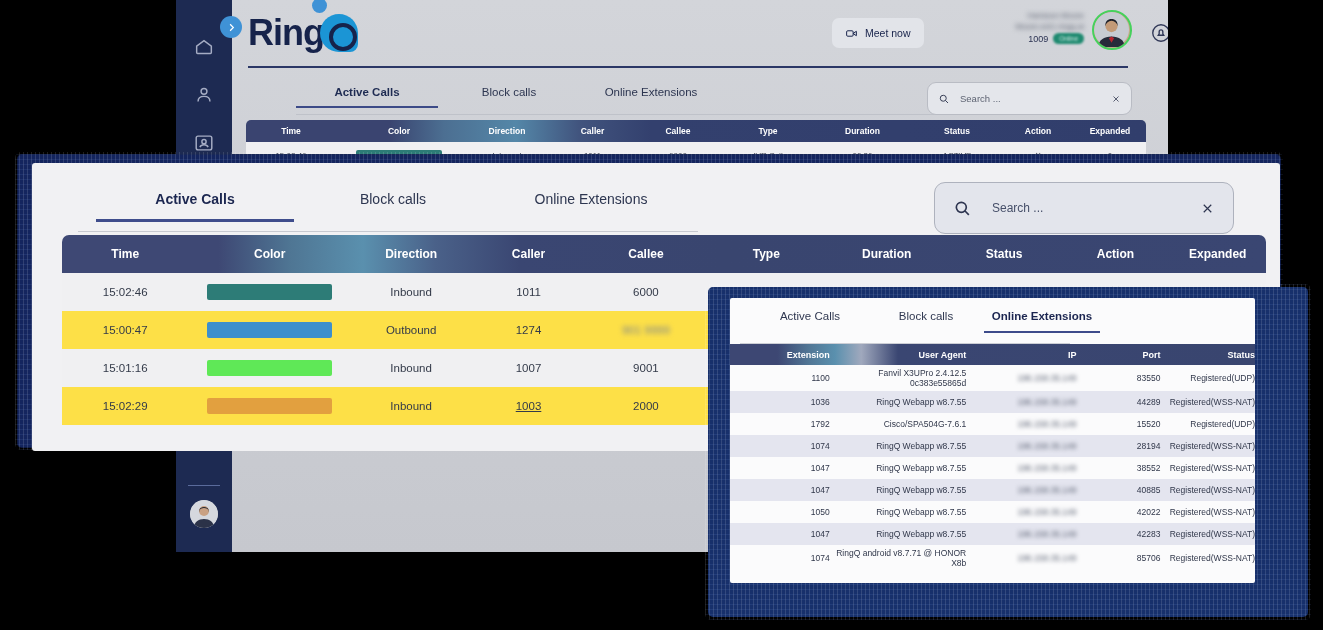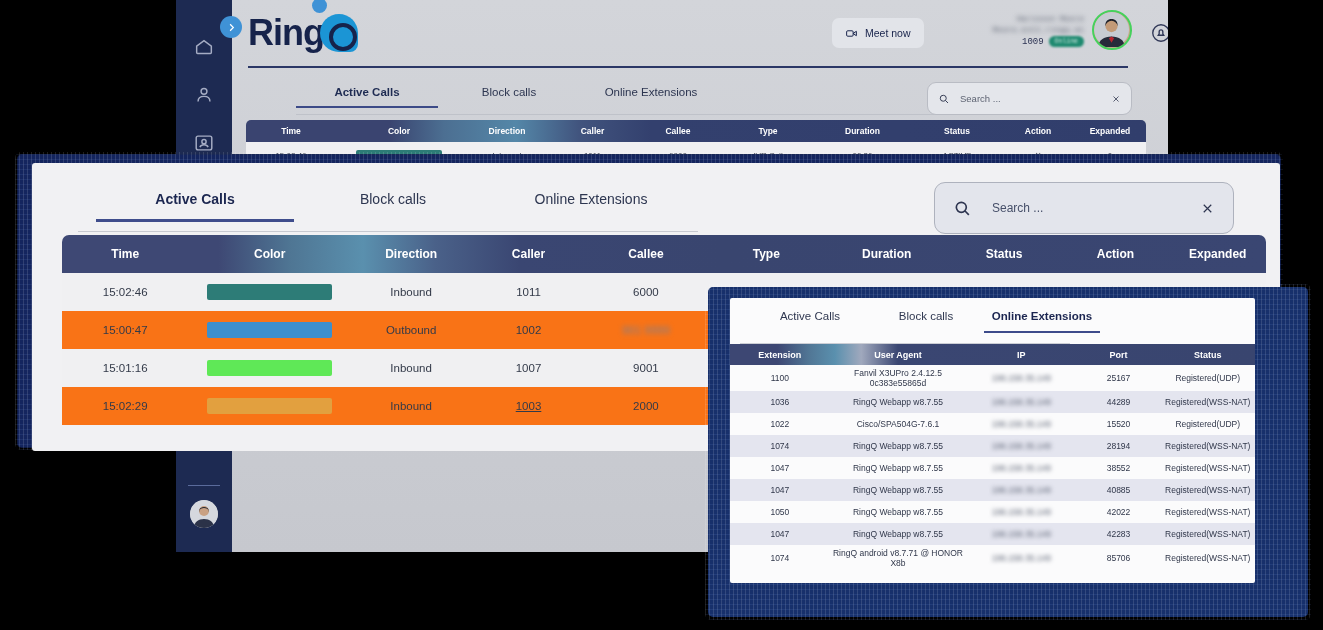--- a/index.html
+++ b/index.html
@@ -48,21 +48,21 @@
   .bg-q-dot{ position:absolute; left:-8px; top:-16px; width:15px;height:15px;border-radius:50%;background:#3f92d6;}
   .bg-topline { position: absolute; left: 16px; right: 40px; top: 66px; height: 2px; background: #2b3766; }
 
   .bg-btn {
     position: absolute; top: 18px; height: 30px; border-radius: 7px;
     display: flex; align-items: center; gap: 7px; padding: 0 13px;
     font-size: 10.5px; color: #17224a; background: #e2e4e9; white-space: nowrap;
   }
   .bg-btn.primary { background: #1d2a52; color: #fff; }
   .bg-ic { position: absolute; top: 22px; width: 22px; height: 22px; opacity: .9; }
-  .bg-user { position: absolute; top: 10px; right: 36px; display:flex; align-items:center; gap:8px;font-family:Liberation Mono, monospace;}
+  .bg-user { position: absolute; top: 10px; right: 36px; display:flex; gap:8px;}
   .bg-user-txt { text-align: right; }
   .blurred { filter: blur(2.6px); color: #6b7280; }
   .bg-user-line { font-size: 8px; color:#555c6b; line-height: 11px; }
   .bg-user-row { display:flex; align-items:center; justify-content:flex-end; gap:5px; margin-top:1px;}
   .bg-ext { font-size: 9px; color:#2b3252; }
   .bg-online-pill{ background:#1f8a70; color:#cfe9e2; font-size:6.5px; border-radius:7px; padding:2px 6px; filter: blur(1.2px);}
   .bg-avatar-ring { width: 40px; height: 40px; border-radius: 50%; border: 2.5px solid #46d15c;
     background: #caa98b; overflow: hidden; position: relative; }
 
   .bg-tabs { position: absolute; left: 64px; top: 86px; width: 760px; display: flex; }
@@ -117,21 +117,21 @@
   .fg-table { position: absolute; left: 30px; top: 72px; right: 14px; }
   .fg-thead {
     display: flex; height: 38px; align-items: center; border-radius: 7px 7px 0 0;
     color: #fff; font-size: 12px; font-weight: 600;
     background: linear-gradient(90deg, #3e4874 0%, #3e4874 13%, #4f7694 19%, #5a90ae 25%,
       #4a6189 31%, #3a4672 38%, #39456f 55%, #3a4672 100%);
   }
   .fg-thead div, .fg-trow div { text-align: center; }
   .fg-trow { display: flex; height: 38px; align-items: center; font-size: 11.5px; color: #333a49; }
   .fg-trow.odd { background: #f0f0f2; }
-  .fg-trow.even { background: #f97316; }
+  .fg-trow.even { background: #fde047; }
   .fg-bar { height: 16px; border-radius: 2px; width: 125px; margin: 0 auto; }
   .fg-x { font-size: 15px; font-weight: 700; color: #202735; }
 
   
   .pop-navy {
     position: absolute; left: 708px; top: 287px; width: 600px; height: 330px;
     background: #17306b; border-radius: 5px;
   }
   .pop-panel {
     position: absolute; left: 22px; top: 11px; width: 525px; height: 285px;
@@ -141,21 +141,21 @@
   .pop-tab { font-size: 11.5px; color: #2f3750; width: 116px; text-align: center; padding-bottom: 9px; }
   .pop-tab.active { color: #1b2550; font-weight: 600; border-bottom: 2.5px solid #3d4b8b; }
   .pop-tabline { position: absolute; left: 10px; top: 45px; width: 330px; height: 1px; background: #ccced5; }
 
   .pop-table { position: absolute; left: 0; top: 46px; width: 100%; }
   .pop-thead {
     display:flex; height: 21px; align-items:center; color:#fff; font-size:9px; font-weight:600;
     background: linear-gradient(90deg,#3d4773 0%, #3d4773 9%, #517695 15%, #5a90ae 20%, #47588081 25%,
       #3a4672 32%, #39456f 100%);
   }
-  .pop-thead div, .pop-trow div { text-align: center; }
+  .pop-thead div, .pop-trow div { text-align: right; }
   .pop-trow { display:flex; align-items:center; font-size: 8.5px; color:#30374a; min-height: 22px; }
   .pop-trow.tall { min-height: 26px; }
   .pop-trow.odd { background: #fbfbfc; }
   .pop-trow.even { background: #e4e5ef; }
   .ip-blur { filter: blur(2.2px); color:#5d6475; }
 
   .c-ext  { width: 19%; } .c-ua { width: 26%; } .c-ip { width: 21%; }
   .c-port { width: 16%; } .c-st { width: 18%; }
 
   svg { display: block; }
@@ -358,21 +358,21 @@
               <div style="width: 9.5%;">ACTIVE</div>
               <div class="fg-x" style="width: 9%;">✕</div>
               <div style="width: 8%;">0</div>
             </div>
             <div class="fg-trow even">
               <div style="width: 10.5%;">15:00:47</div>
               <div style="width: 13.5%;">
                 <div class="fg-bar" style="background: rgb(61, 143, 204);"></div>
               </div>
               <div style="width: 10%;">Outbound</div>
-              <div style="width: 9.5%;">1002</div>
+              <div style="width: 9.5%;">1274</div>
               <div style="width: 10%; filter: blur(2.6px); color: rgb(122, 128, 145);">901 9999</div>
               <div style="width: 10%;">Business Call</div>
               <div style="width: 10%;"></div>
               <div style="width: 9.5%;"></div>
               <div style="width: 9%;"></div>
               <div style="width: 8%;"></div>
             </div>
             <div class="fg-trow odd">
               <div style="width: 10.5%;">15:01:16</div>
               <div style="width: 13.5%;">
@@ -423,32 +423,32 @@
           <div class="c-ua">User Agent</div>
           <div class="c-ip">IP</div>
           <div class="c-port">Port</div>
           <div class="c-st">Status</div>
         </div>
         <div id="pop-rows">
             <div class="pop-trow odd tall">
               <div class="c-ext">1100</div>
               <div class="c-ua">Fanvil X3UPro 2.4.12.5 0c383e55865d</div>
               <div class="c-ip ip-blur">196.158.35.149</div>
-              <div class="c-port">25167</div>
+              <div class="c-port">83550</div>
               <div class="c-st">Registered(UDP)</div>
             </div>
             <div class="pop-trow even">
               <div class="c-ext">1036</div>
               <div class="c-ua">RingQ Webapp w8.7.55</div>
               <div class="c-ip ip-blur">196.158.35.149</div>
               <div class="c-port">44289</div>
               <div class="c-st">Registered(WSS-NAT)</div>
             </div>
             <div class="pop-trow odd">
-              <div class="c-ext">1022</div>
+              <div class="c-ext">1792</div>
               <div class="c-ua">Cisco/SPA504G-7.6.1</div>
               <div class="c-ip ip-blur">196.158.35.149</div>
               <div class="c-port">15520</div>
               <div class="c-st">Registered(UDP)</div>
             </div>
             <div class="pop-trow even">
               <div class="c-ext">1074</div>
               <div class="c-ua">RingQ Webapp w8.7.55</div>
               <div class="c-ip ip-blur">196.158.35.149</div>
               <div class="c-port">28194</div>

